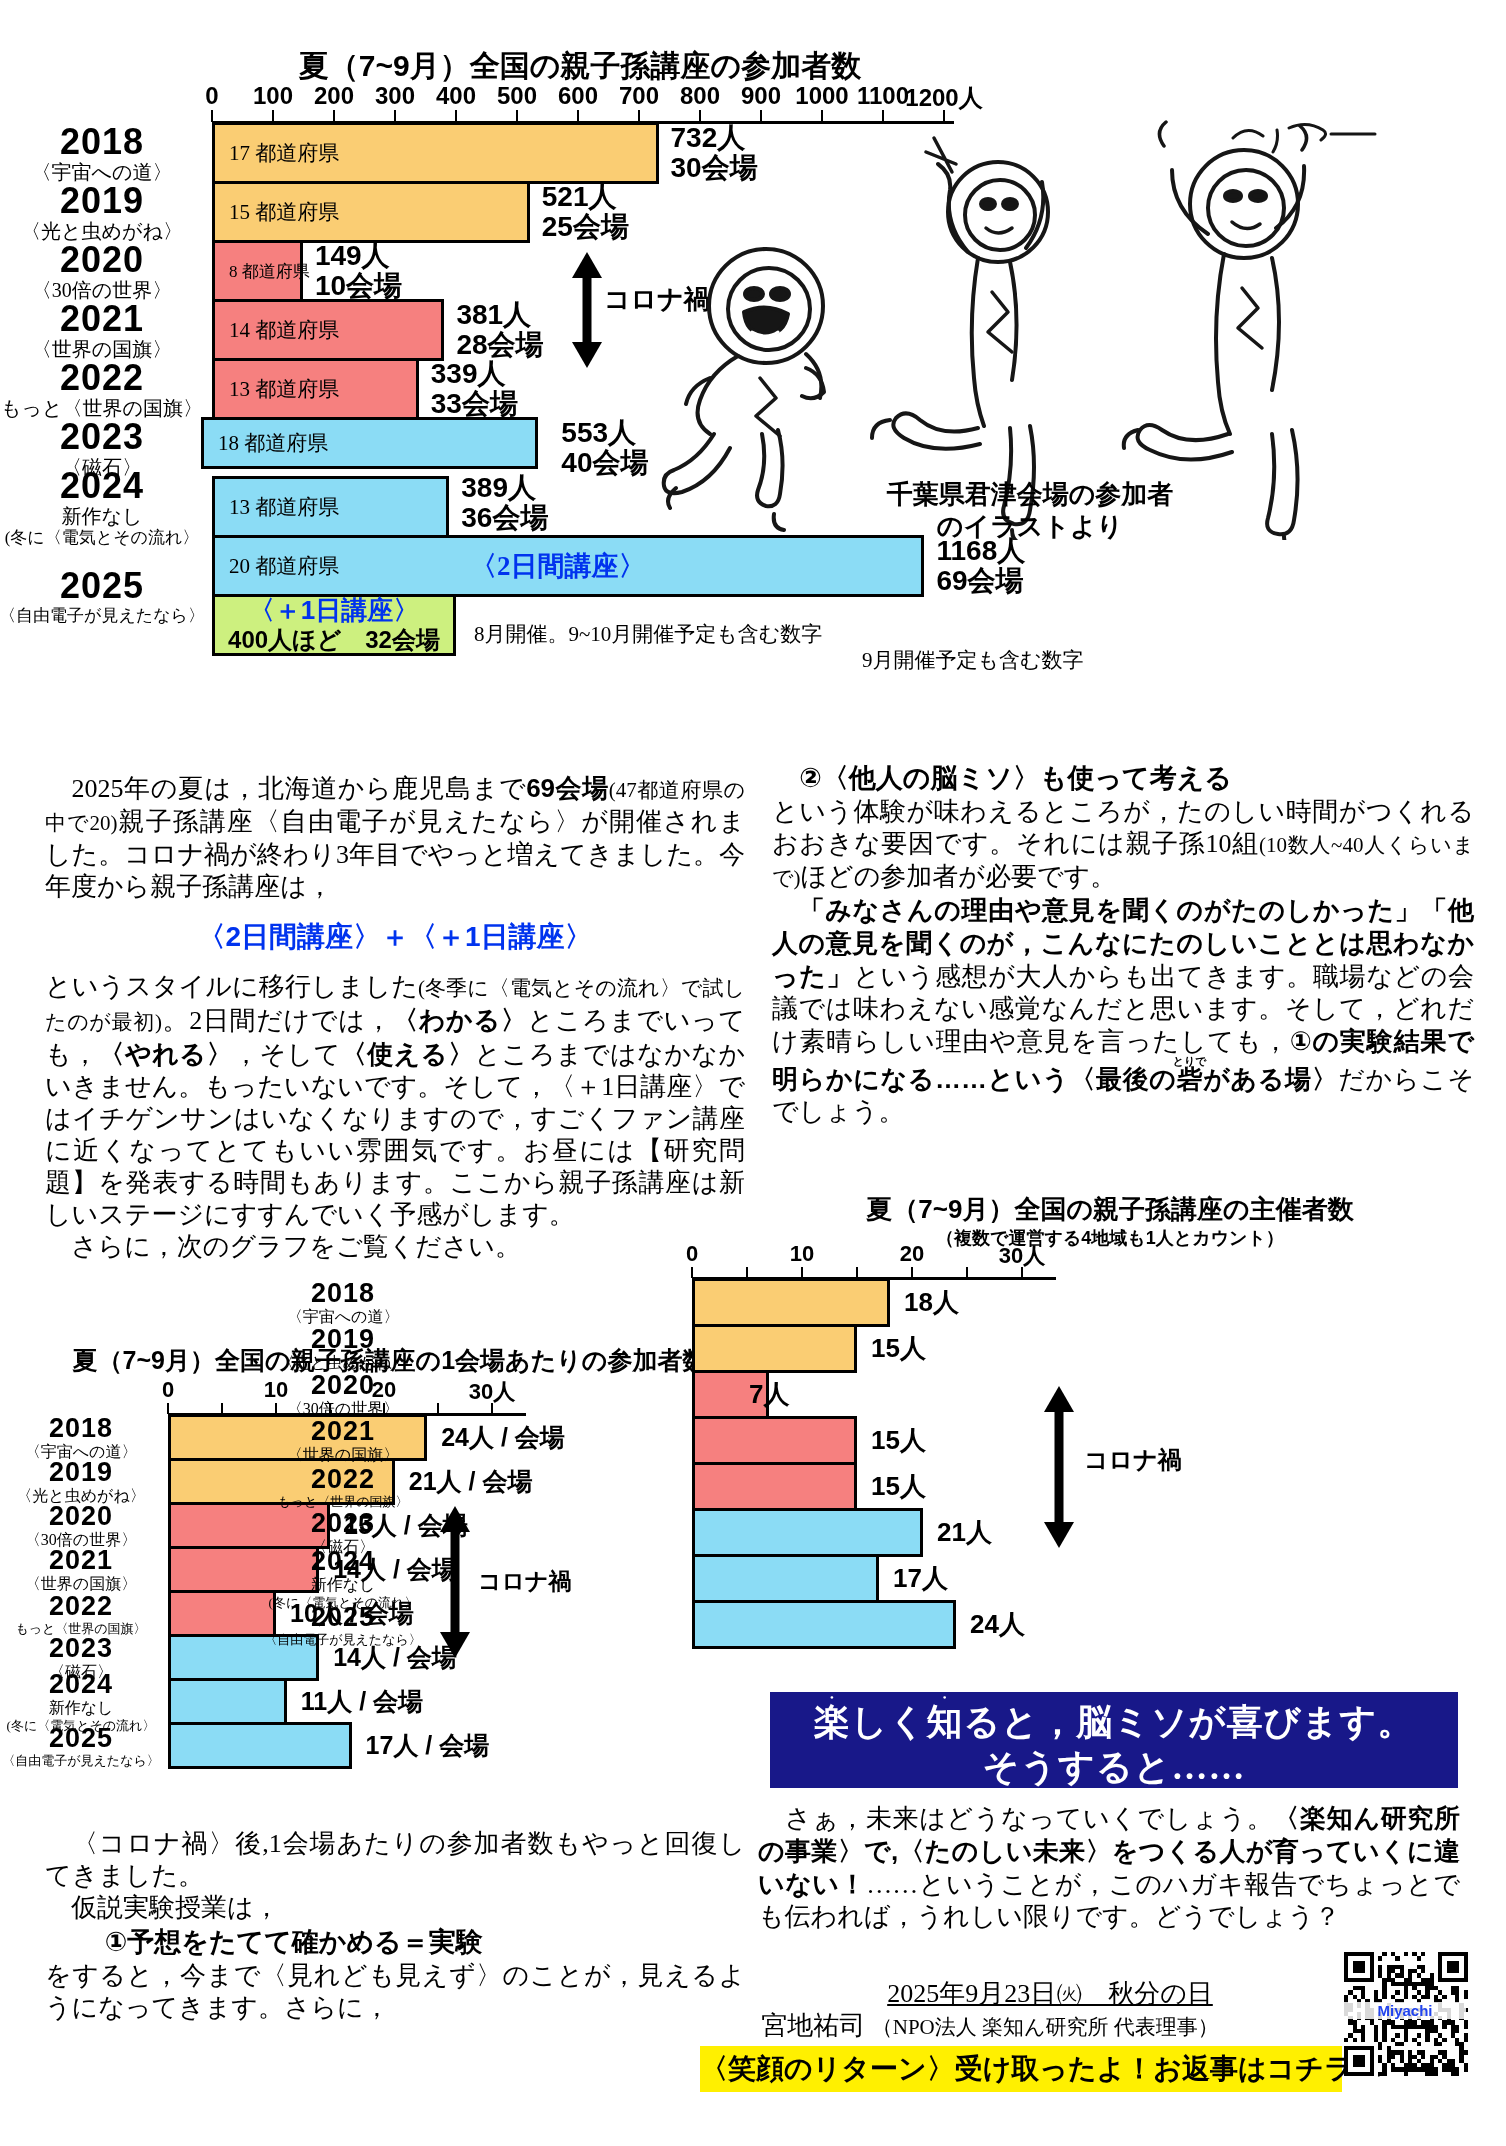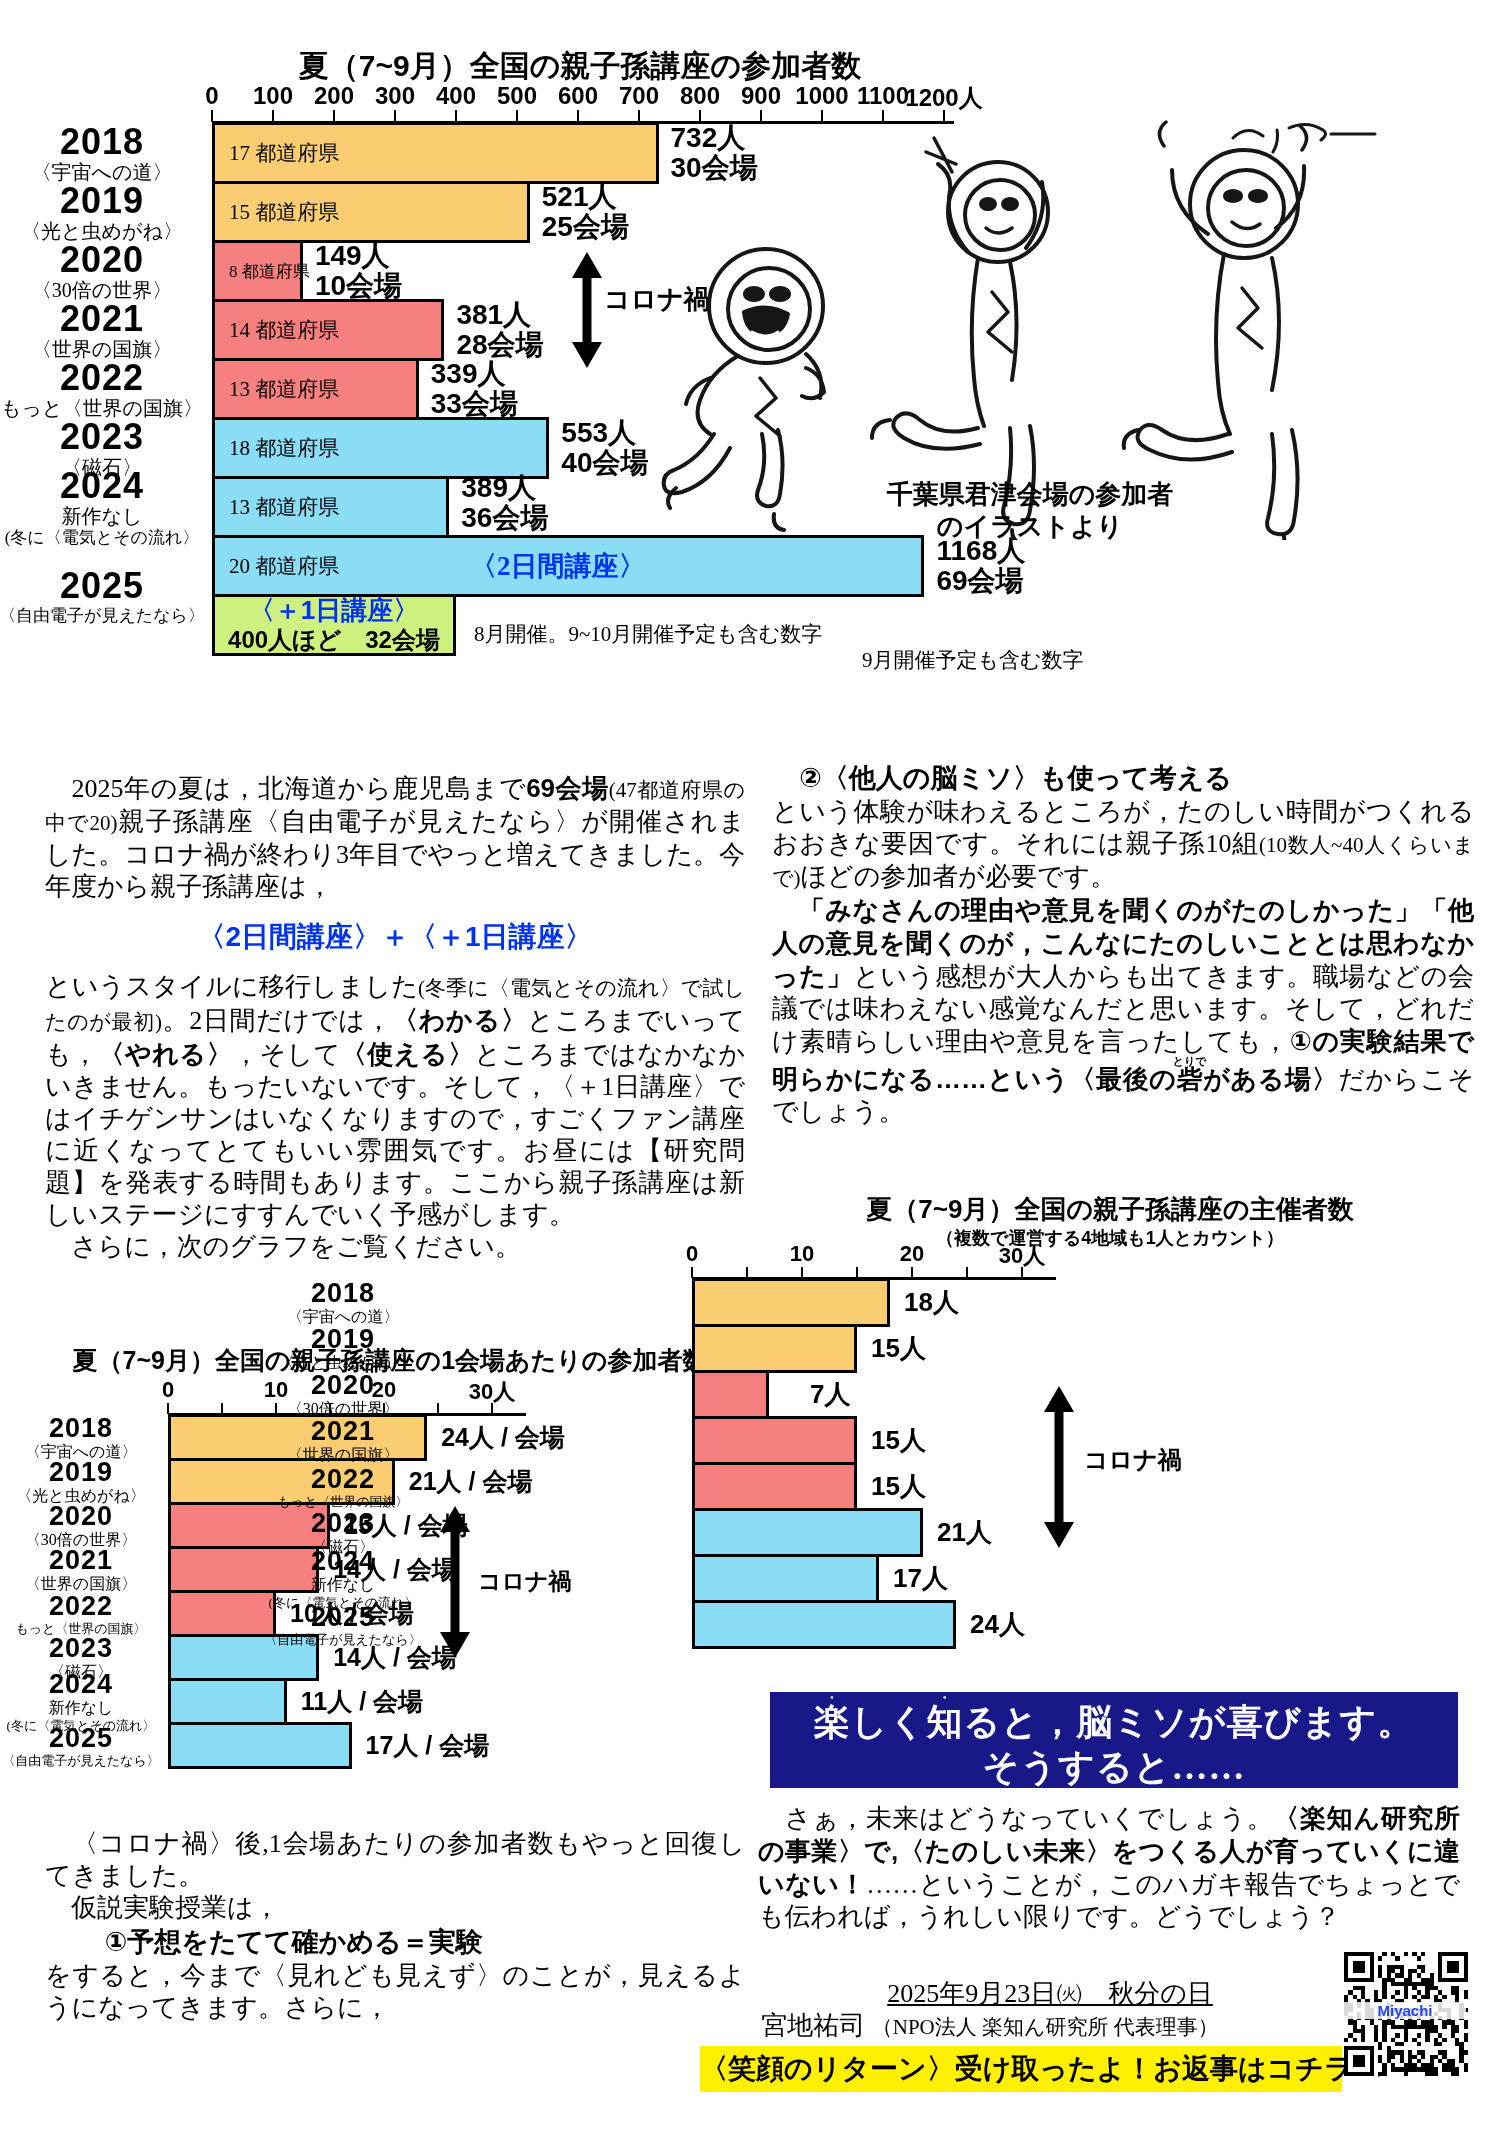--- a/index.html
+++ b/index.html
@@ -129,21 +129,21 @@
         <div class="pref">13 都道府県</div>
       </div>
       <div class="vlabel" style="left: 430.79px; top: 358px; height: 62px; font-size: 28px;">
         <div>339人</div>
         <div>33会場</div>
       </div>
       <div class="ylabel" style="left: 4px; top: 358px; width: 196px; height: 62px;">
         <div class="yr goth" style="font-size: 36px;">2022</div>
         <div class="tp" style="font-size: 20px;">もっと〈世界の国旗〉</div>
       </div>
-      <div class="bar c-blue" style="left: 212px; top: 417px; width: 337.33px; height: 62px;">
+      <div class="bar c-blue" style="left: 201px; top: 417px; width: 337.33px; height: 52px;">
         <div class="pref">18 都道府県</div>
       </div>
       <div class="vlabel" style="left: 561.33px; top: 417px; height: 62px; font-size: 28px;">
         <div>553人</div>
         <div>40会場</div>
       </div>
       <div class="ylabel" style="left: 4px; top: 417px; width: 196px; height: 62px;">
         <div class="yr goth" style="font-size: 36px;">2023</div>
         <div class="tp" style="font-size: 20px;">〈磁石〉</div>
       </div>
@@ -368,21 +368,21 @@
       </div>
       <div class="bar c-orange" style="left: 692px; top: 1324px; width: 165px; height: 49px;"></div>
       <div class="vlabel" style="left: 871px; top: 1324px; height: 49px; font-size: 26px;">
         <div>15人</div>
       </div>
       <div class="ylabel" style="left: 4px; top: 1324px; width: 678px; height: 49px;">
         <div class="yr goth" style="font-size: 27px;">2019</div>
         <div class="tp" style="font-size: 16px;">〈光と虫めがね〉</div>
       </div>
       <div class="bar c-red" style="left: 692px; top: 1370px; width: 77px; height: 49px;"></div>
-      <div class="vlabel" style="left: 810px; top: 1370px; height: 49px; font-size: 26px;">
+      <div class="vlabel" style="left: 749px; top: 1370px; height: 49px; font-size: 26px;">
         <div>7人</div>
       </div>
       <div class="ylabel" style="left: 4px; top: 1370px; width: 678px; height: 49px;">
         <div class="yr goth" style="font-size: 27px;">2020</div>
         <div class="tp" style="font-size: 16px;">〈30倍の世界〉</div>
       </div>
       <div class="bar c-red" style="left: 692px; top: 1416px; width: 165px; height: 49px;"></div>
       <div class="vlabel" style="left: 871px; top: 1416px; height: 49px; font-size: 26px;">
         <div>15人</div>
       </div>

